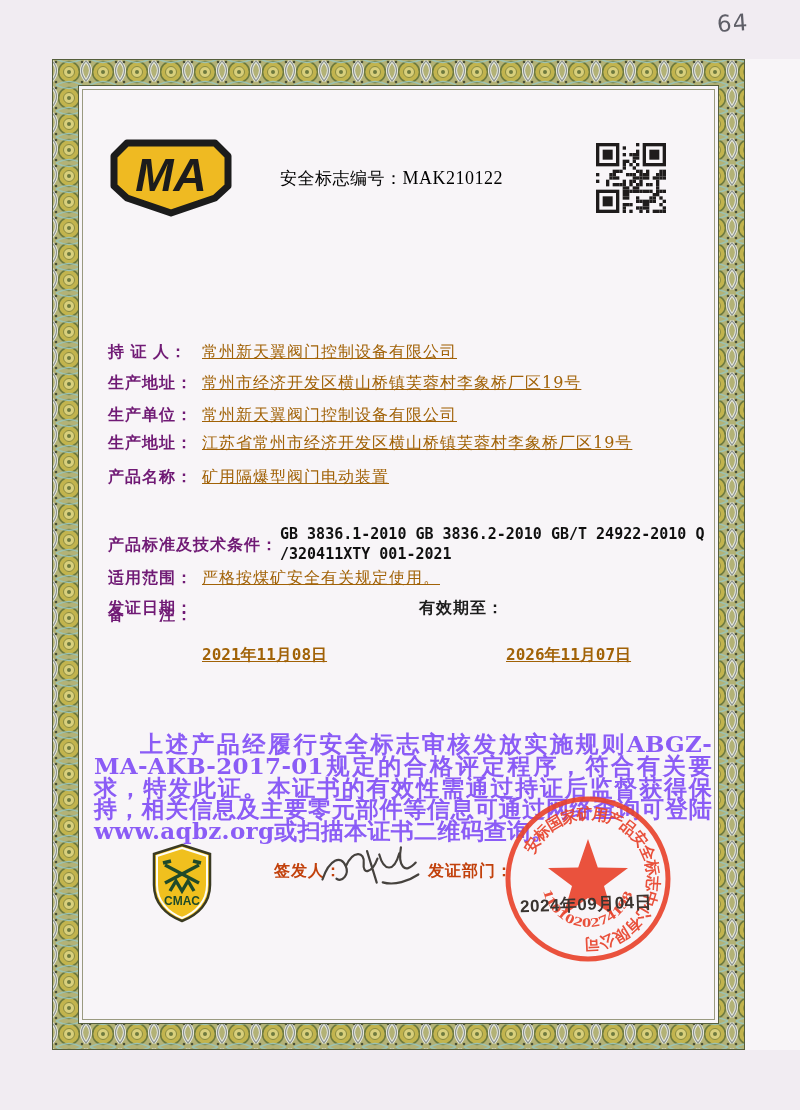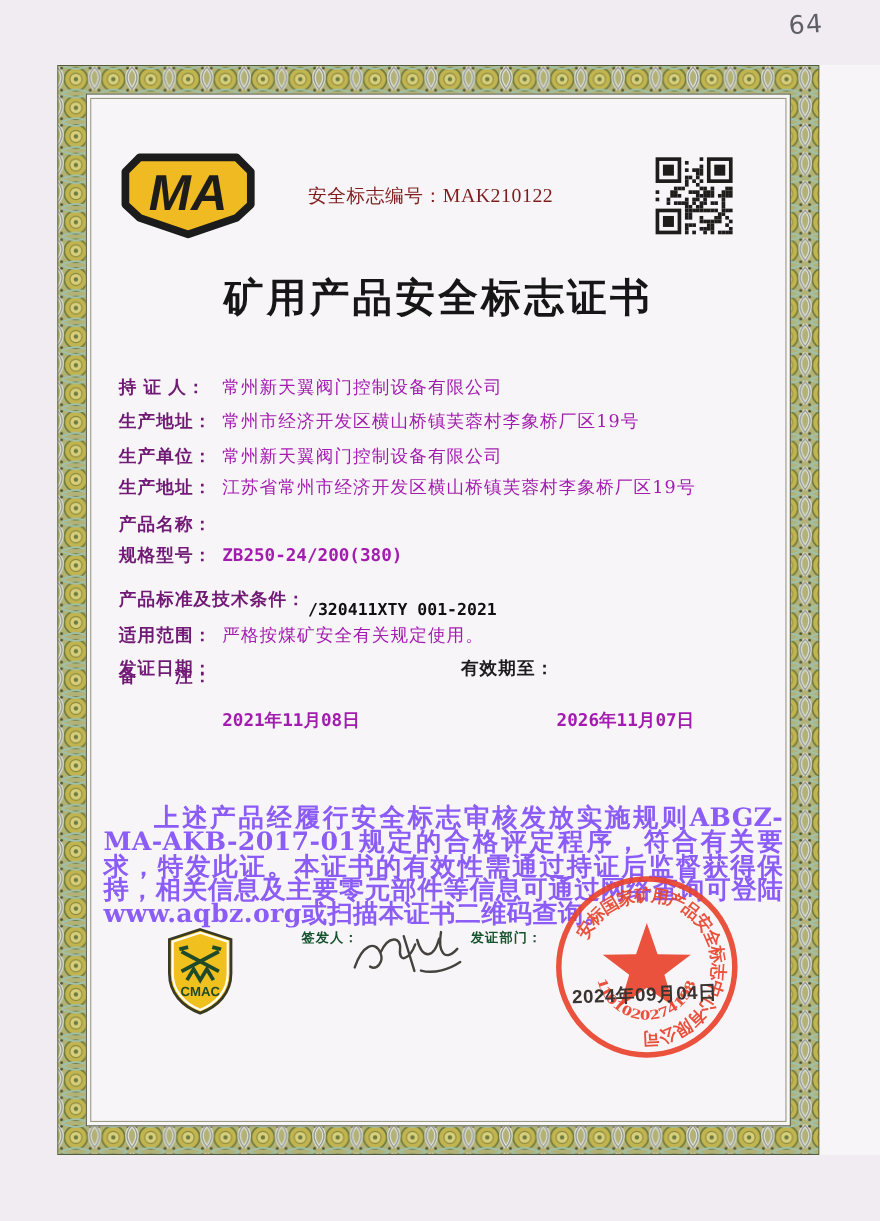--- a/index.html
+++ b/index.html
@@ -17,41 +17,42 @@
   .cert{
     position:absolute;left:52px;top:59px;width:796px;height:991px;
     background:#f8f5f8;
   }
   .frame{position:absolute;left:0;top:0;z-index:1;pointer-events:none;}
   .content{position:absolute;left:0;top:0;width:693px;height:991px;z-index:2;}
 
   .ma-logo{position:absolute;left:58px;top:80px;}
   .certno{
     position:absolute;left:228px;top:108px;width:290px;
-    font-family:"DejaVu Serif",serif;font-size:17px;color:#7f1d1d;
+    font-family:"DejaVu Serif",serif;font-size:17px;color:#000000;
     letter-spacing:.5px;white-space:nowrap;
   }
   .certno .num{font-family:"Liberation Serif",serif;font-size:18px;}
   .qr{position:absolute;left:540px;top:80px;background:#f8f5f8;}
 
   .title{
     position:absolute;left:0;top:188px;width:100%;text-align:center;
     font-family:"DejaVu Serif",serif;font-weight:bold;font-size:36px;
     letter-spacing:3px;color:#161616;
   }
 
   .row{position:absolute;left:56px;width:600px;height:22px;white-space:nowrap;}
   .lbl{
     position:absolute;left:0;top:0;
     font-weight:bold;font-size:16px;color:#701a75;letter-spacing:1px;
   }
   .val{
     position:absolute;left:94px;top:0;
-    font-family:"DejaVu Serif",serif;font-size:16px;font-weight:500;color:#a21caf;
+    font-family:"DejaVu Serif",serif;font-size:16px;font-weight:500;color:#a16207;
     letter-spacing:1px;
+    text-decoration:underline;
   }
   .val.mono{
     font-family:"DejaVu Sans Mono",monospace;font-weight:bold;letter-spacing:0;
     font-size:16px;
   }
   .row.holder{top:283px}
   .row.regaddr{top:314px}
   .row.mfr{top:346px}
   .row.mfgaddr{top:374px}
   .row.pname{top:408px}
@@ -73,21 +74,21 @@
 
   .notice{
     position:absolute;left:42px;top:674px;width:618px;
     font-family:"DejaVu Serif",serif;font-weight:bold;font-size:23px;
     line-height:21.8px;color:#8b5cf6;text-align:justify;text-indent:2em;
     letter-spacing:.3px;
   }
 
   .cmac{position:absolute;left:98px;top:784px;}
   .signer-lbl,.dept-lbl{
-    position:absolute;top:785px;font-weight:bold;font-size:12px;color:#14532d;letter-spacing:1px;
+    position:absolute;top:802px;font-weight:bold;font-size:16px;color:#c2410c;letter-spacing:1px;
   }
   .signer-lbl{left:222px}
   .dept-lbl{left:376px}
   .signature{position:absolute;left:266px;top:784px;transform:rotate(-3deg);}
 
   .stamp{position:absolute;left:446px;top:730px;z-index:4;}
   .stamp-date{
     position:absolute;left:468px;top:833px;z-index:6;width:180px;
     font-weight:bold;font-size:17px;color:#3a3430;letter-spacing:.5px;
     transform:rotate(-2deg);white-space:nowrap;
@@ -265,48 +266,44 @@
           <rect x="37.333333333333336" y="70.66666666666667" width="3.3333333333333335" height="3.3333333333333335"></rect>
           <rect x="47.333333333333336" y="70.66666666666667" width="3.3333333333333335" height="3.3333333333333335"></rect>
           <rect x="54" y="70.66666666666667" width="3.3333333333333335" height="3.3333333333333335"></rect>
           <rect x="60.66666666666667" y="70.66666666666667" width="3.3333333333333335" height="3.3333333333333335"></rect>
           <rect x="64" y="70.66666666666667" width="3.3333333333333335" height="3.3333333333333335"></rect>
           <rect x="67.33333333333334" y="70.66666666666667" width="3.3333333333333335" height="3.3333333333333335"></rect>
           <rect x="70.66666666666667" y="70.66666666666667" width="3.3333333333333335" height="3.3333333333333335"></rect>
         </g>
     </svg>
 
-    <div class="title">矿用产品安全标志证书</div>
 
     <div class="row holder">
       <span class="lbl">持 证 人：</span>
       <span class="val">常州新天翼阀门控制设备有限公司</span>
     </div>
     <div class="row regaddr">
       <span class="lbl">生产地址：</span>
       <span class="val">常州市经济开发区横山桥镇芙蓉村李象桥厂区19号</span>
     </div>
     <div class="row mfr">
       <span class="lbl">生产单位：</span>
       <span class="val">常州新天翼阀门控制设备有限公司</span>
     </div>
     <div class="row mfgaddr">
       <span class="lbl">生产地址：</span>
       <span class="val">江苏省常州市经济开发区横山桥镇芙蓉村李象桥厂区19号</span>
     </div>
     <div class="row pname">
       <span class="lbl">产品名称：</span>
-    </div>
-    <div class="row model">
-      <span class="lbl">规格型号：</span>
-      <span class="val mono">ZB250-24/200(380)</span>
+      <span class="val">矿用隔爆型阀门电动装置</span>
     </div>
     <div class="row standards">
       <span class="lbl">产品标准及技术条件：</span>
-      <span class="stdval"><br><span>/320411XTY 001-2021</span></span>
+      <span class="stdval"><span>GB 3836.1-2010 GB 3836.2-2010 GB/T 24922-2010 Q</span><br><span>/320411XTY 001-2021</span></span>
     </div>
     <div class="row scope">
       <span class="lbl">适用范围：</span>
       <span class="val">严格按煤矿安全有关规定使用。</span>
     </div>
     <div class="row dates">
       <span class="lbl">发证日期：</span>
       <span class="val datev">2021年11月08日</span>
       <span class="lbl2">有效期至：</span>
       <span class="val datev val2">2026年11月07日</span>

